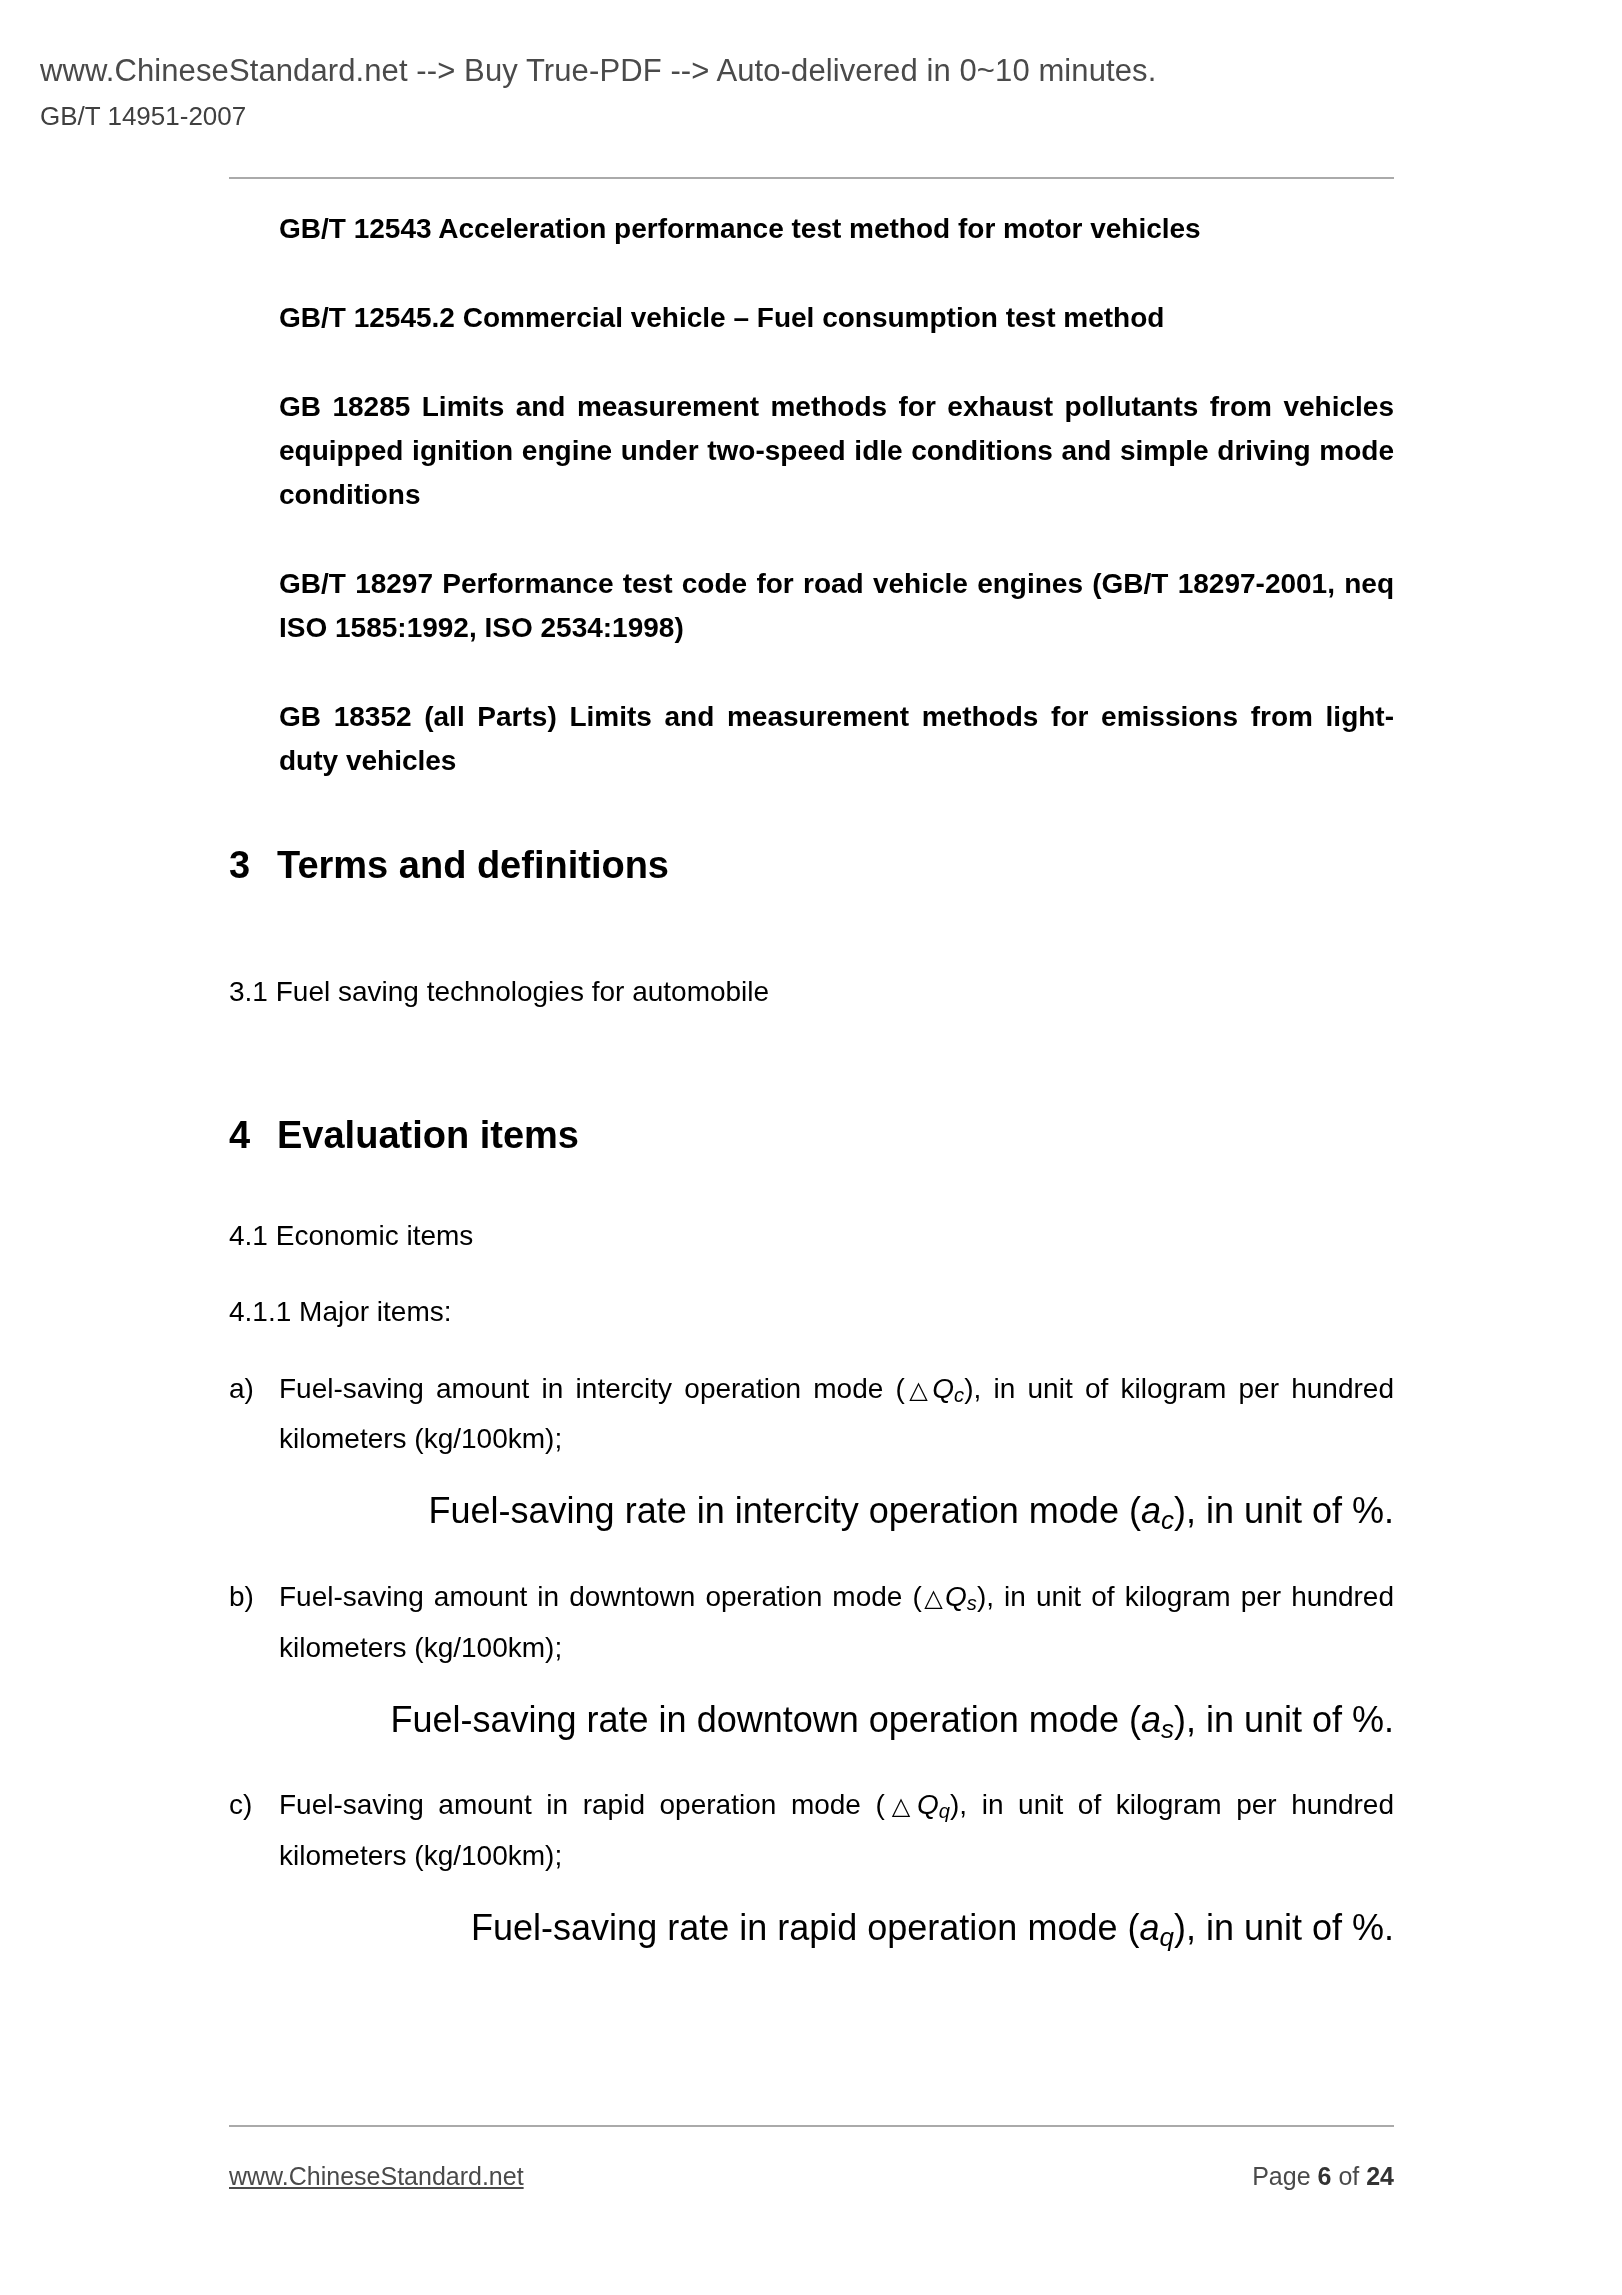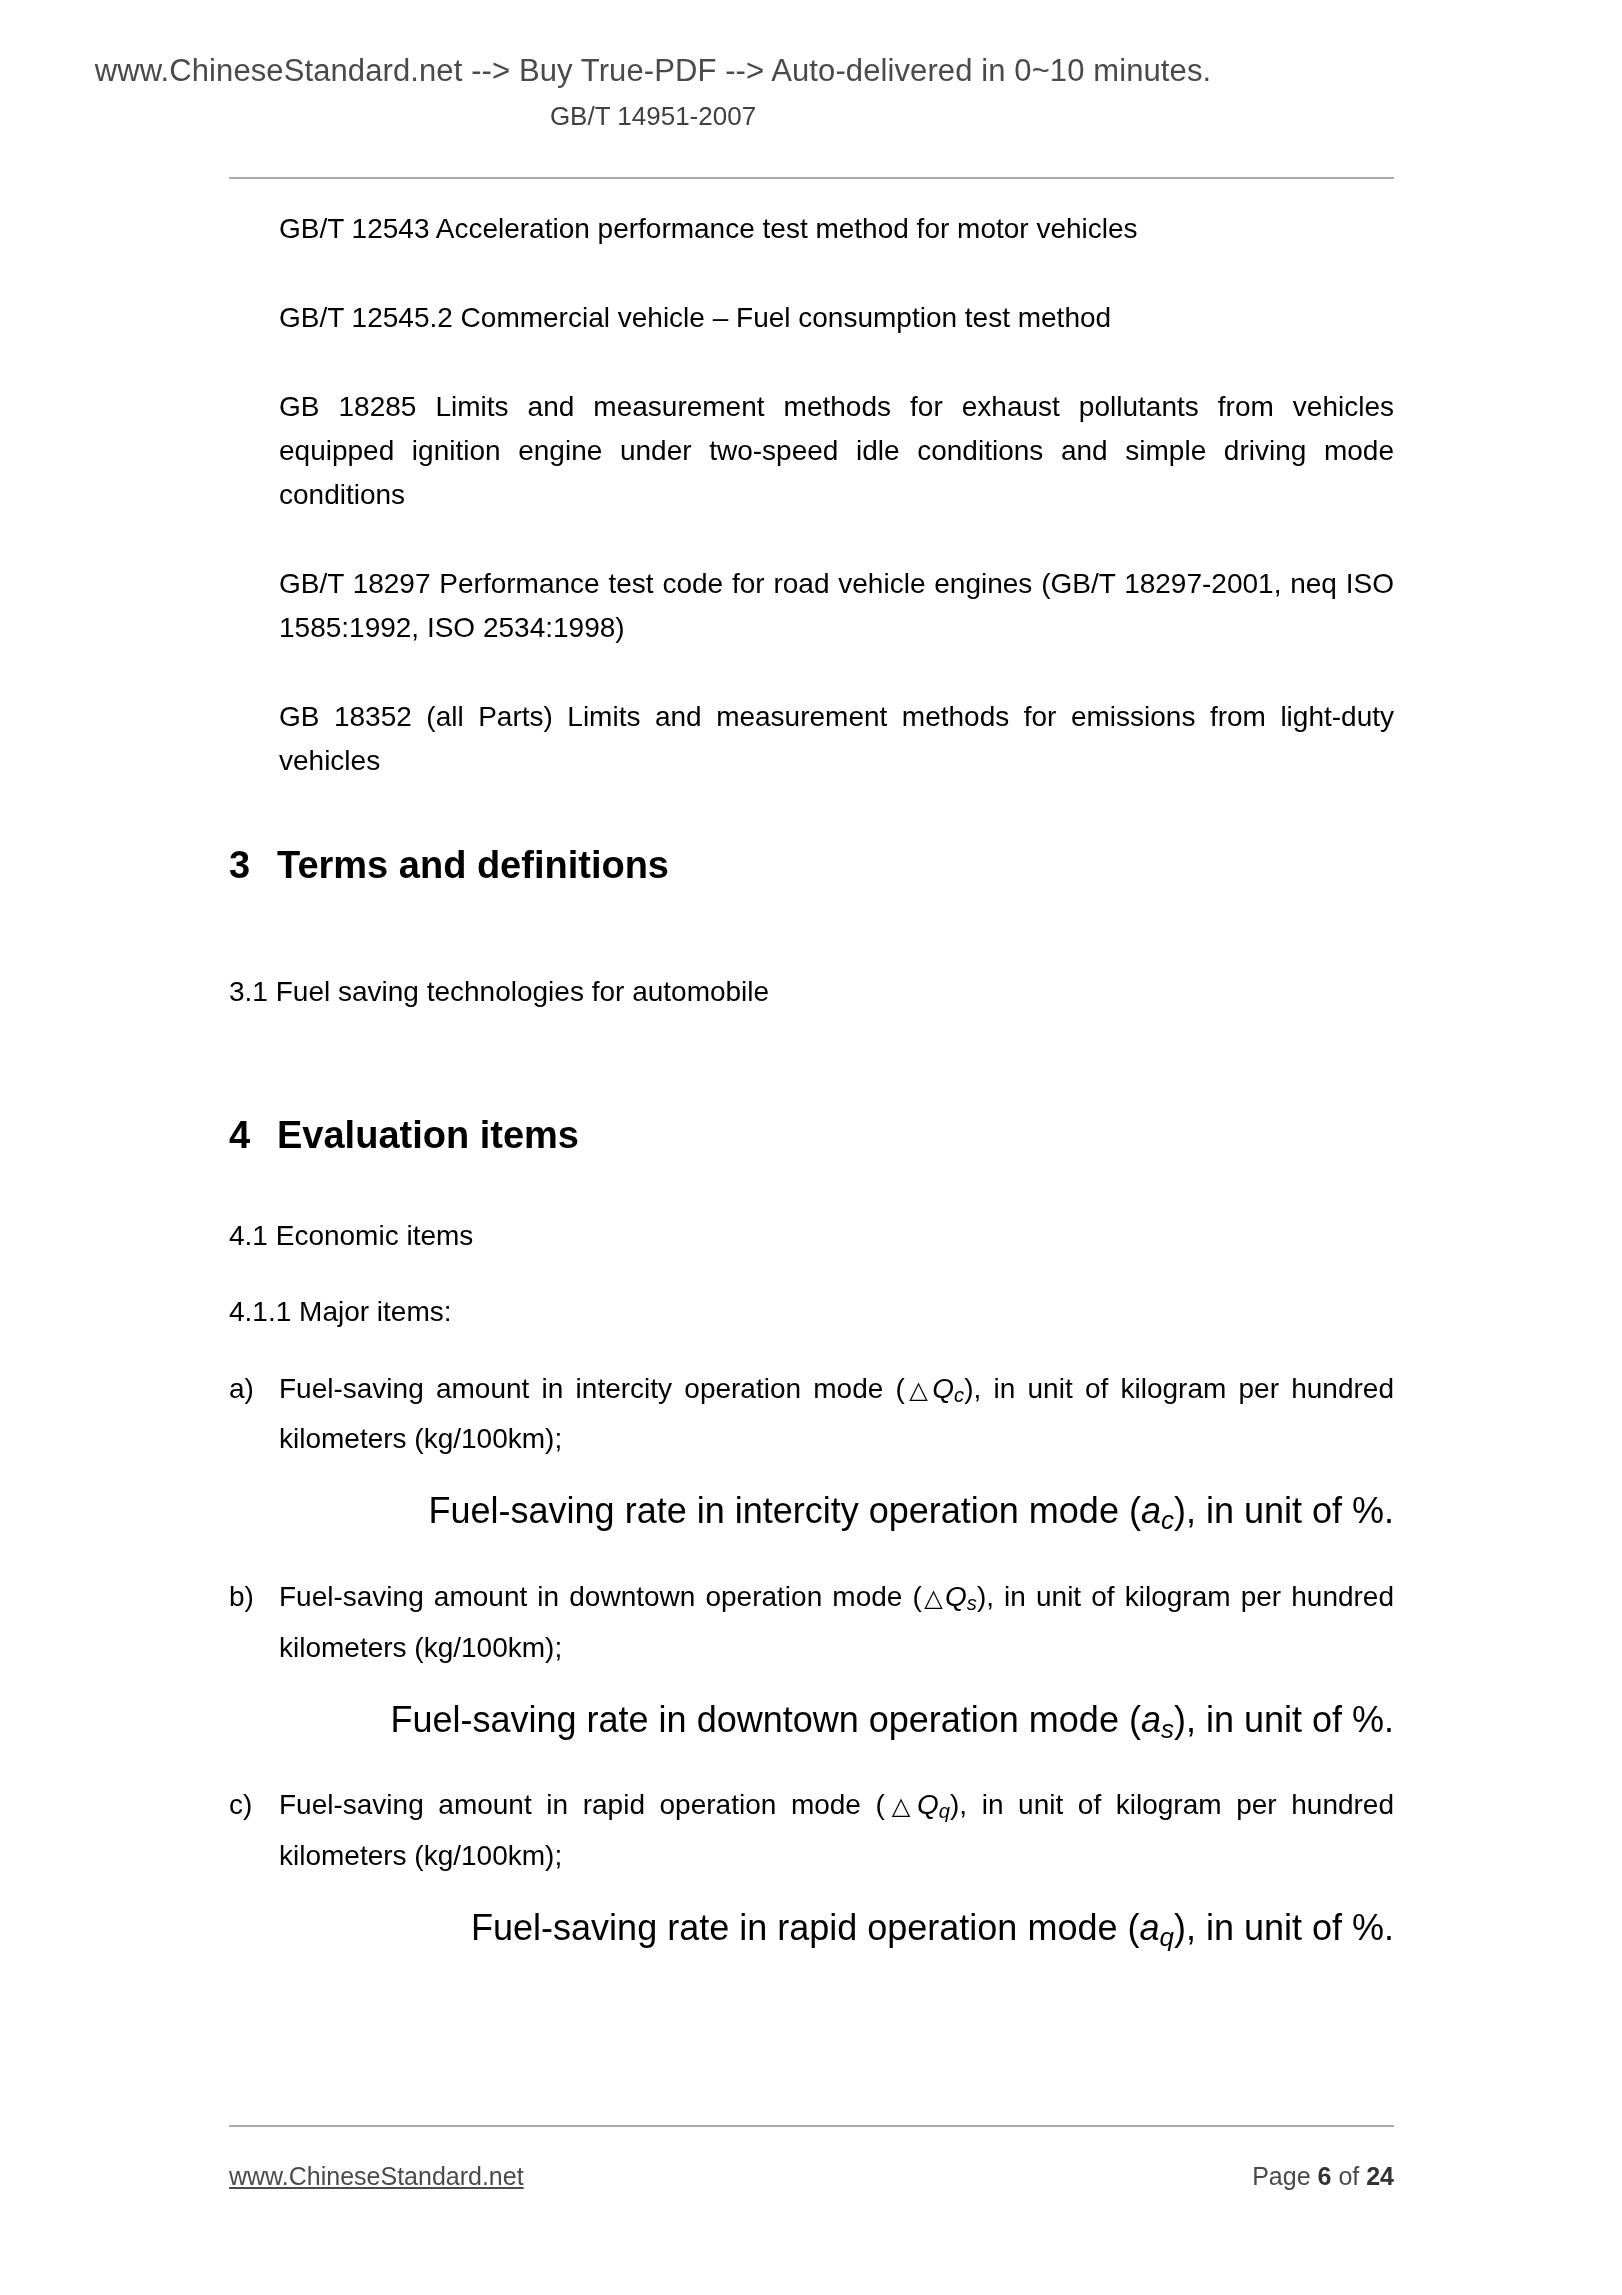--- a/index.html
+++ b/index.html
@@ -22,21 +22,22 @@
     overflow: hidden;
   }
 
   
   .page-header {
     position: absolute;
     left: 0;
     top: 0;
     width: 1306px;
     padding-top: 52px;
-    text-align: center;
+    text-align: left;
+    padding-left: 40px;
   }
   .watermark-line {
     font-size: 31px;
     color: #4a4a4a;
     letter-spacing: 0.1px;
     line-height: 1.25;
     white-space: nowrap;
   }
   .header-std-no {
     font-size: 26px;
@@ -62,20 +63,21 @@
   }
 
   
   p.ref {
     margin: 0 0 45px 0;
     padding-left: 50px;
     font-size: 28px;
     line-height: 44px;
     text-align: justify;
     text-justify: inter-word;
+    font-weight: bold;
   }
   p.ref:last-of-type { margin-bottom: 0; }
 
   
   p.body {
     margin: 0;
     font-size: 28px;
     line-height: 44px;
     text-align: justify;
     text-justify: inter-word;

